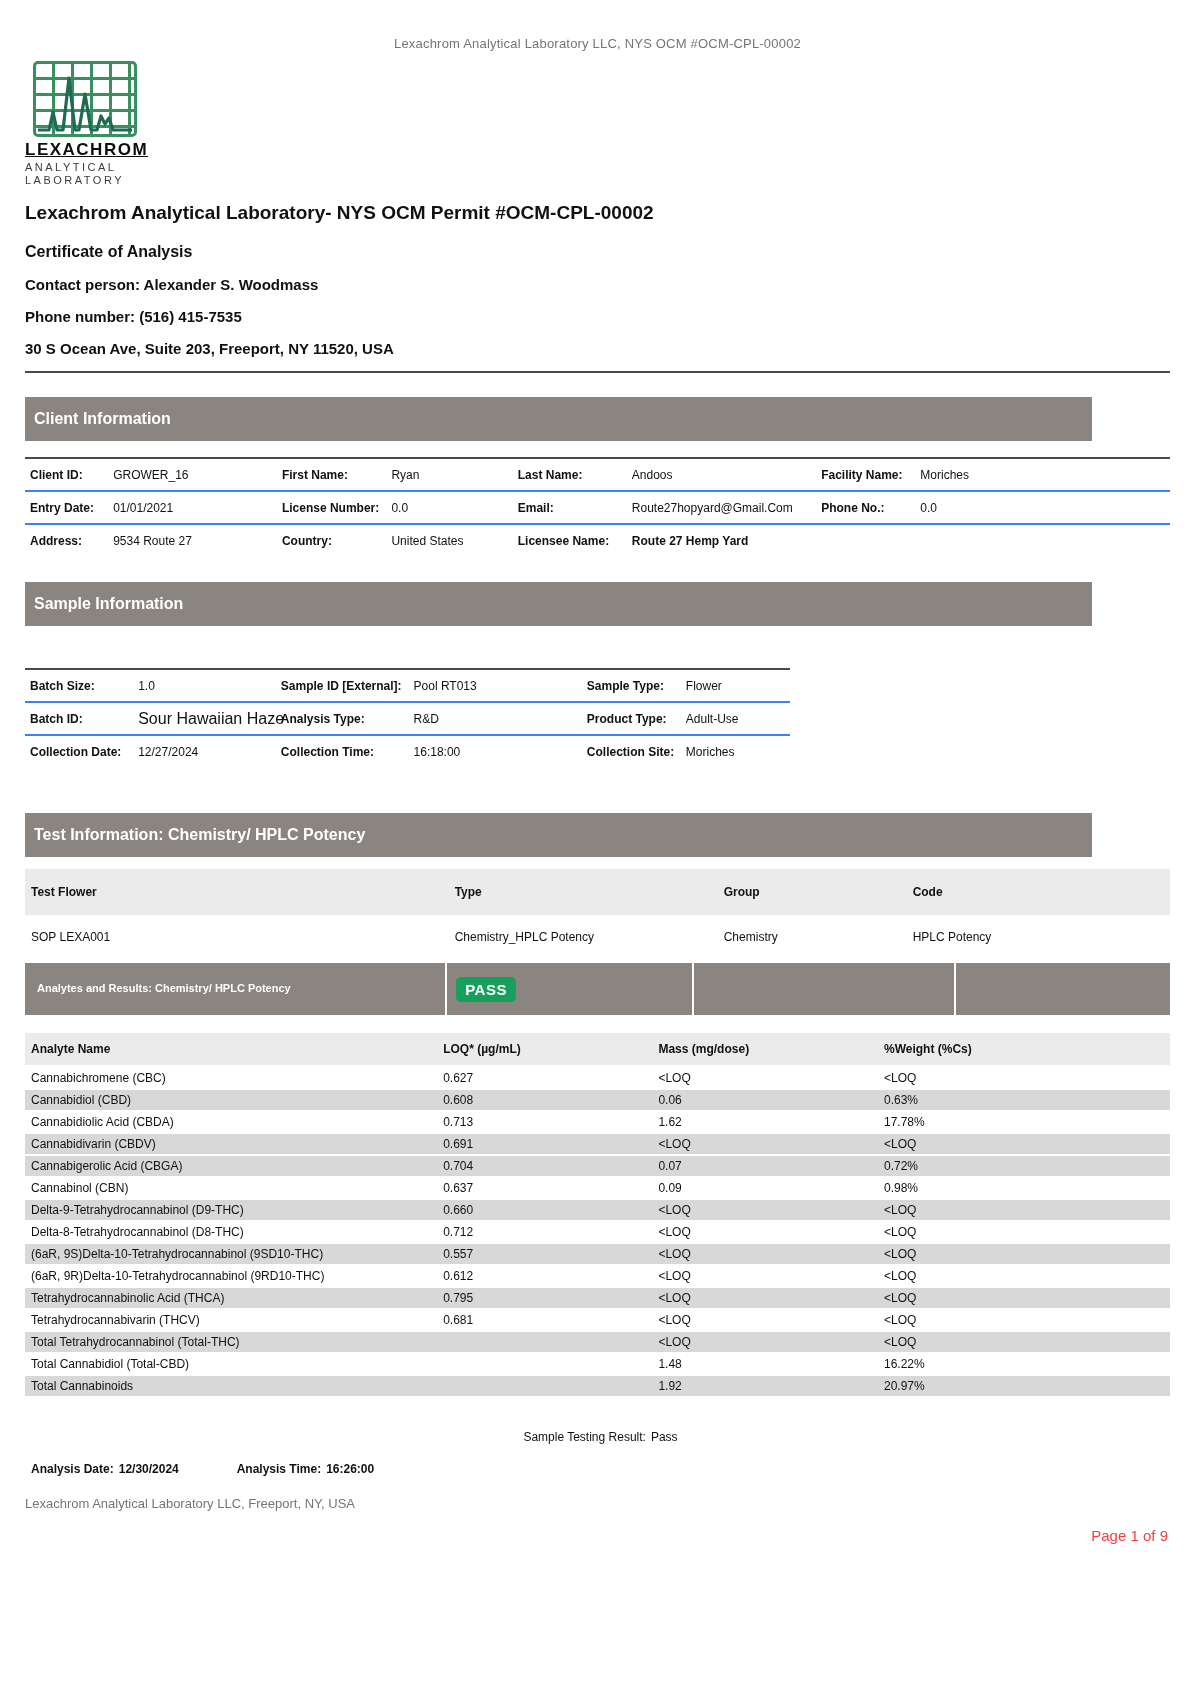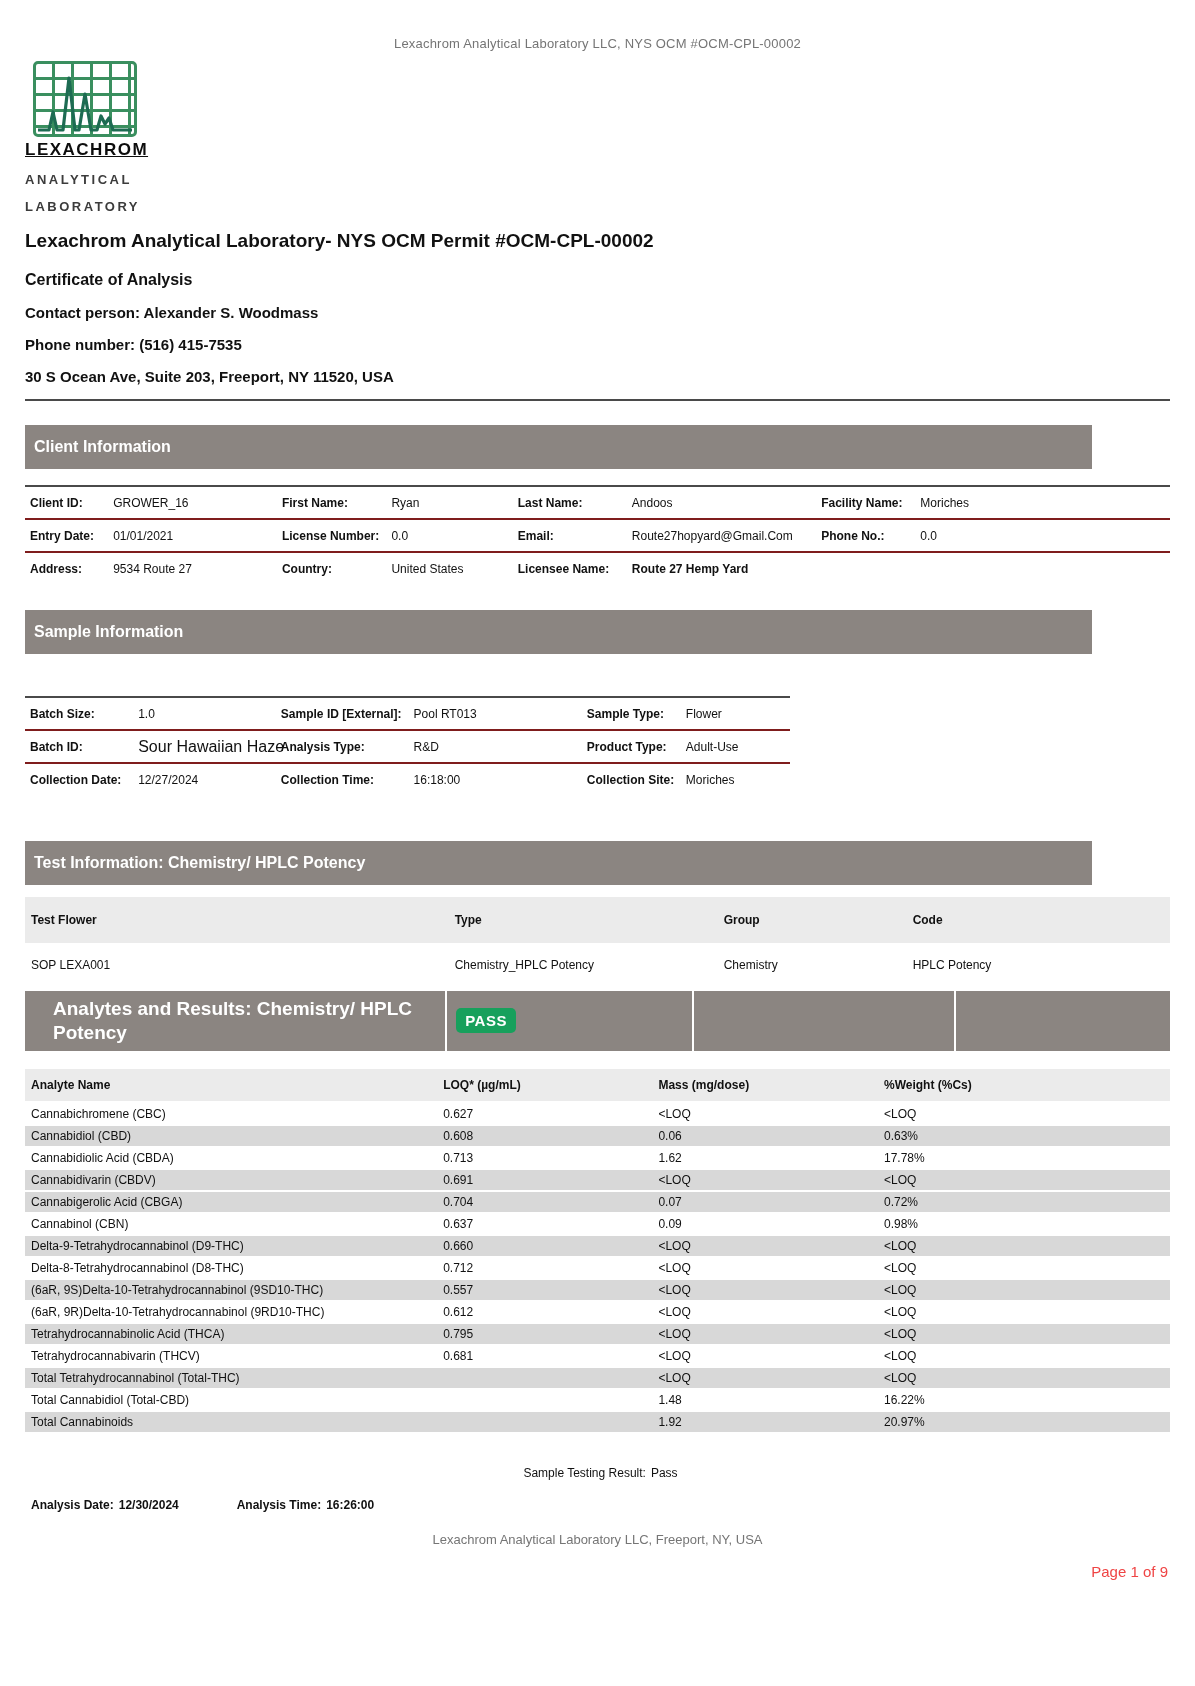--- a/index.html
+++ b/index.html
@@ -14,76 +14,76 @@
   
   .logo{margin-top:10px;width:130px;}
   .logo-grid{position:relative;width:98px;height:70px;margin-left:8px;
     border:3px solid #3a8f5f;border-radius:5px;
     background:
       repeating-linear-gradient(to right,transparent 0 16px,#3a8f5f 16px 19px),
       repeating-linear-gradient(to bottom,transparent 0 13px,#3a8f5f 13px 16px);
   }
   .logo-grid svg{position:absolute;left:0;top:0;width:100%;height:100%;}
   .logo-name{font-weight:bold;font-size:17px;letter-spacing:1.5px;color:#0d0d0d;margin-top:3px;text-decoration:underline;}
-  .logo-sub{font-size:13px;font-weight:bold;letter-spacing:2.5px;color:#3c3c3c;margin-top:12px;}
+  .logo-sub{font-size:11px;font-weight:normal;letter-spacing:2.5px;color:#3c3c3c;margin-top:1px;}
 
   .main-title{margin-top:16px;font-size:19px;font-weight:bold;}
   .cert-title{margin-top:19px;font-size:16px;font-weight:bold;}
   .intro-line{margin-top:15px;font-size:15px;font-weight:bold;}
   .rule{margin-top:14px;border:none;border-top:2px solid #4a4a4a;height:0;}
 
   .section-bar{
     margin-top:24px;background:var(--section-bar,#8b8581);color:#fff;
     font-size:16px;font-weight:bold;height:44px;display:flex;align-items:center;
     padding-left:9px;width:93.2%;box-sizing:border-box;
   }
 
   
   .kv-table{margin-top:16px;border-top:2px solid #4a4a4a;}
   .kv-row{align-items:center;min-height:31px;}
-  .kv-row:not(:last-child){border-bottom:2px solid #7f1d1d;}
+  .kv-row:not(:last-child){border-bottom:2px solid #3b82f6;}
   .client-grid{display:grid;grid-template-columns:7.7% 14.3% 10% 10.6% 10.4% 16.1% 9.1% auto;}
   .sample-grid{display:grid;grid-template-columns:14.8% 18% 18% 22% 13.6% auto;}
   .sample-table{width:66.8%;margin-top:42px;}
   .kv-label{font-weight:bold;font-size:12px;padding-left:5px;white-space:nowrap;}
   .kv-value{font-size:12px;white-space:nowrap;}
   .kv-value.v-bold{font-weight:bold;}
   .kv-value.v-big{font-size:16px;}
 
   
   .test-table{margin-top:12px;}
   .test-grid{display:grid;grid-template-columns:37% 23.5% 16.5% 23%;align-items:center;}
   .test-header{background:var(--header-row,#ebebeb);height:46px;font-weight:bold;font-size:12px;}
   .test-header > div,.test-row > div{padding-left:6px;font-size:12px;}
   .test-header > div{font-weight:bold;}
   .test-row{height:44px;}
 
   
   .analytes-bar{margin-top:4px;display:grid;grid-template-columns:36.7% 21.4% 22.7% auto;gap:2px;}
   .analytes-bar .bar-cell{background:var(--section-bar,#8b8581);min-height:52px;display:flex;align-items:center;}
-  .analytes-title{color:#fff;font-weight:bold;font-size:19px;line-height:1.25;padding:6px 28px;}
+  .analytes-title{color:#fff;font-weight:bold;font-size:11px;line-height:1.25;padding:6px 12px;}
   .pass-badge{background:var(--pass-green,#17a05c);color:#fff;font-weight:bold;font-size:15px;
     padding:4px 9px;border-radius:5px;margin-left:9px;letter-spacing:.5px;}
 
   
   .a-table{margin-top:18px;}
   .a-grid{display:grid;grid-template-columns:36% 18.8% 19.7% 25.5%;align-items:center;}
   .a-header{background:var(--header-row,#ebebeb);height:32px;margin-bottom:3px;}
   .a-header > div{font-weight:bold;font-size:12px;padding-left:6px;}
   .a-row{height:20px;margin-bottom:2px;}
   .a-row > div{font-size:12px;padding-left:6px;white-space:nowrap;}
   .a-row.alt{background:var(--row-alt,#d8d8d8);}
 
   .result-line{margin-top:34px;font-size:12px;padding-left:6px;text-align:center;}
   .result-line .lbl{margin-right:5px;}
   .analysis-line{margin-top:18px;font-size:12px;font-weight:bold;padding-left:6px;}
   .analysis-line .pair{margin-right:55px;}
   .analysis-line .lbl{margin-right:5px;}
 
-  .page-footer{margin-top:20px;text-align:center;color:#757575;font-size:13px;}
+  .page-footer{margin-top:20px;color:#757575;font-size:13px;}
   .page-number{margin-top:16px;text-align:right;color:#ef4444;font-size:15px;padding-right:2px;}
 </style>
 </head>
 <body>
 
 <div class="page">
 
   <div class="top-header">Lexachrom Analytical Laboratory LLC, NYS OCM #OCM-CPL-00002</div>
 
   <div class="logo">

